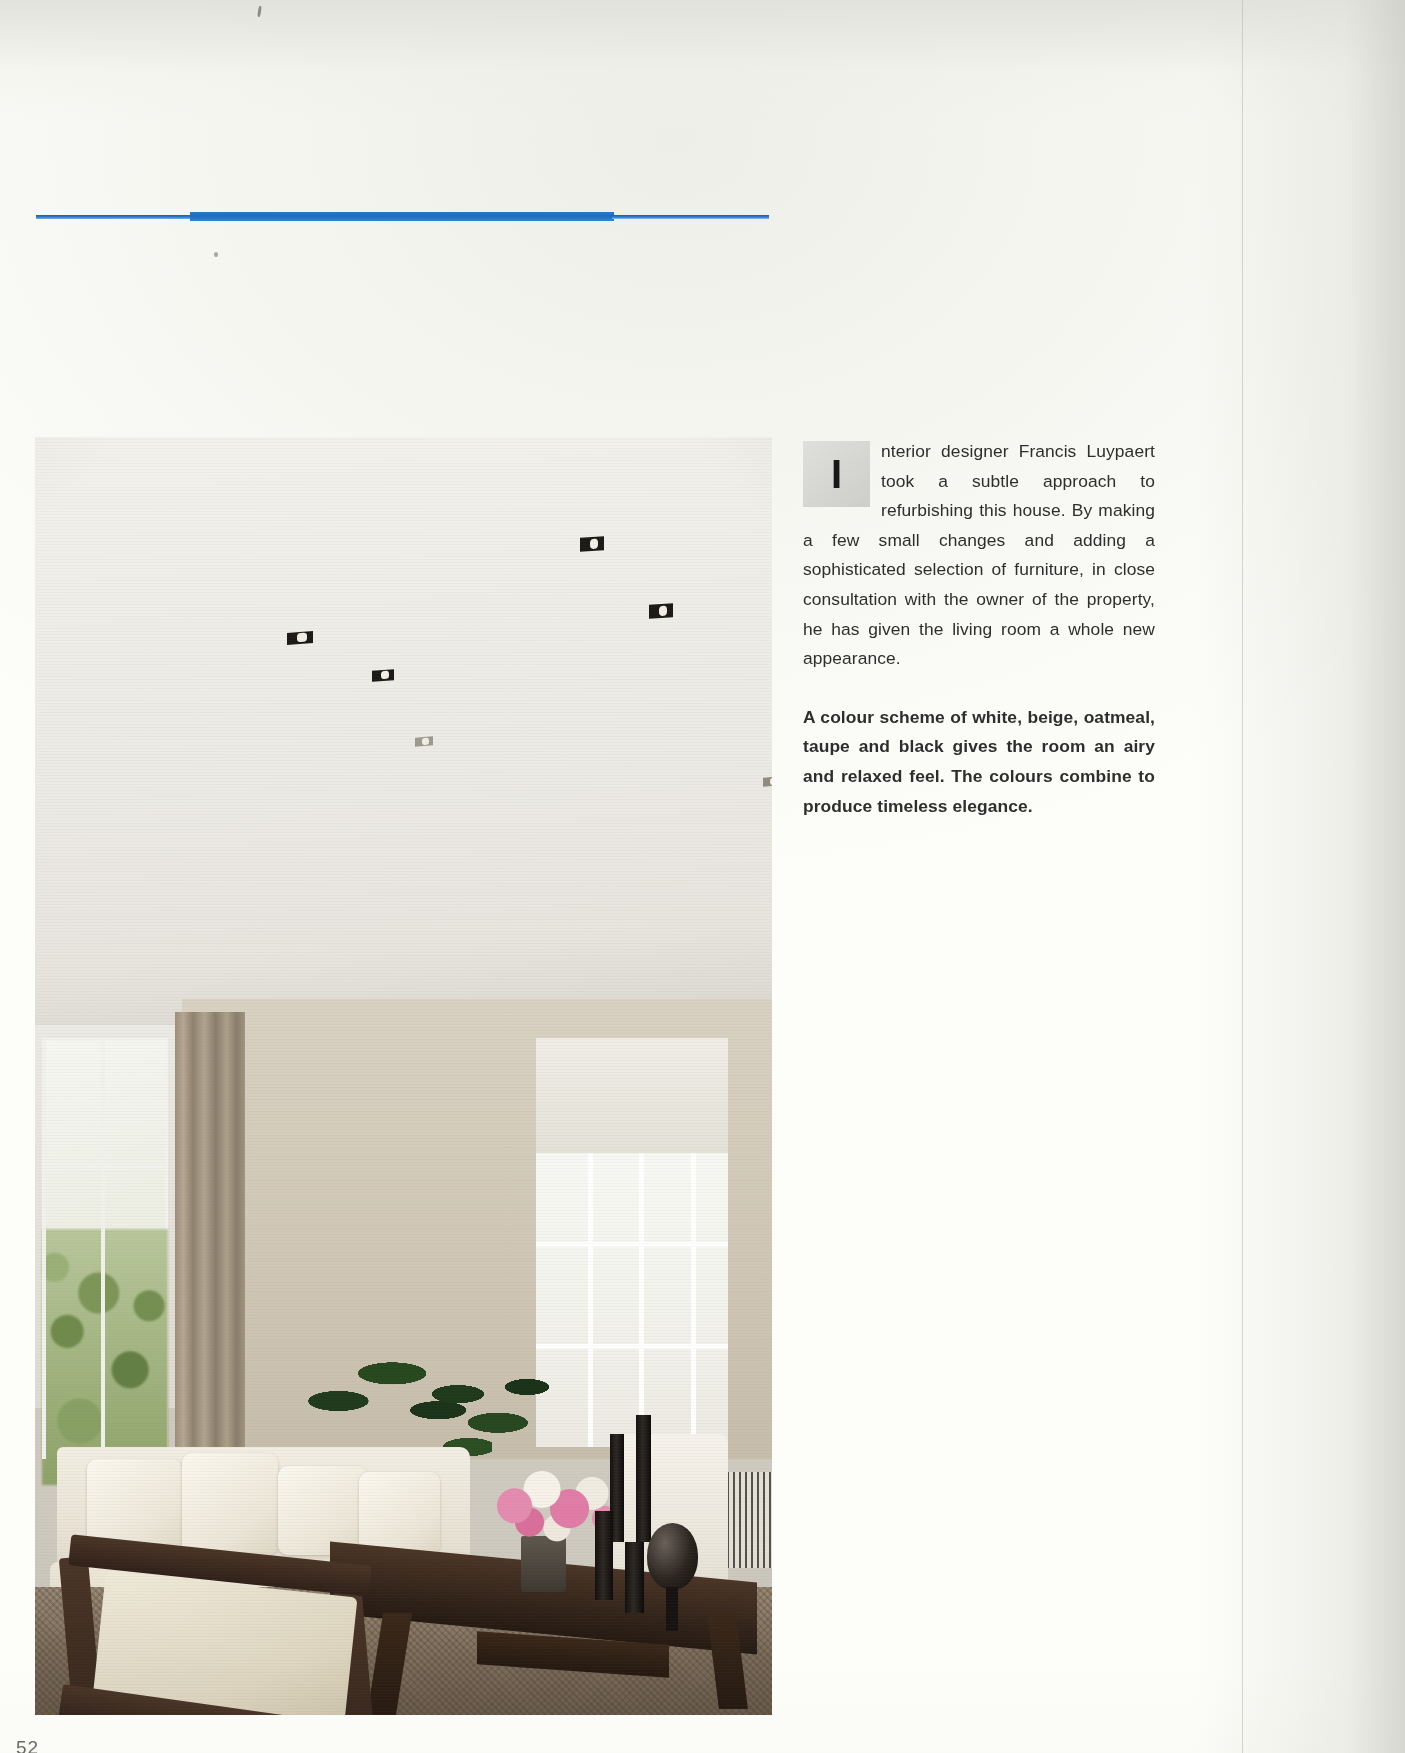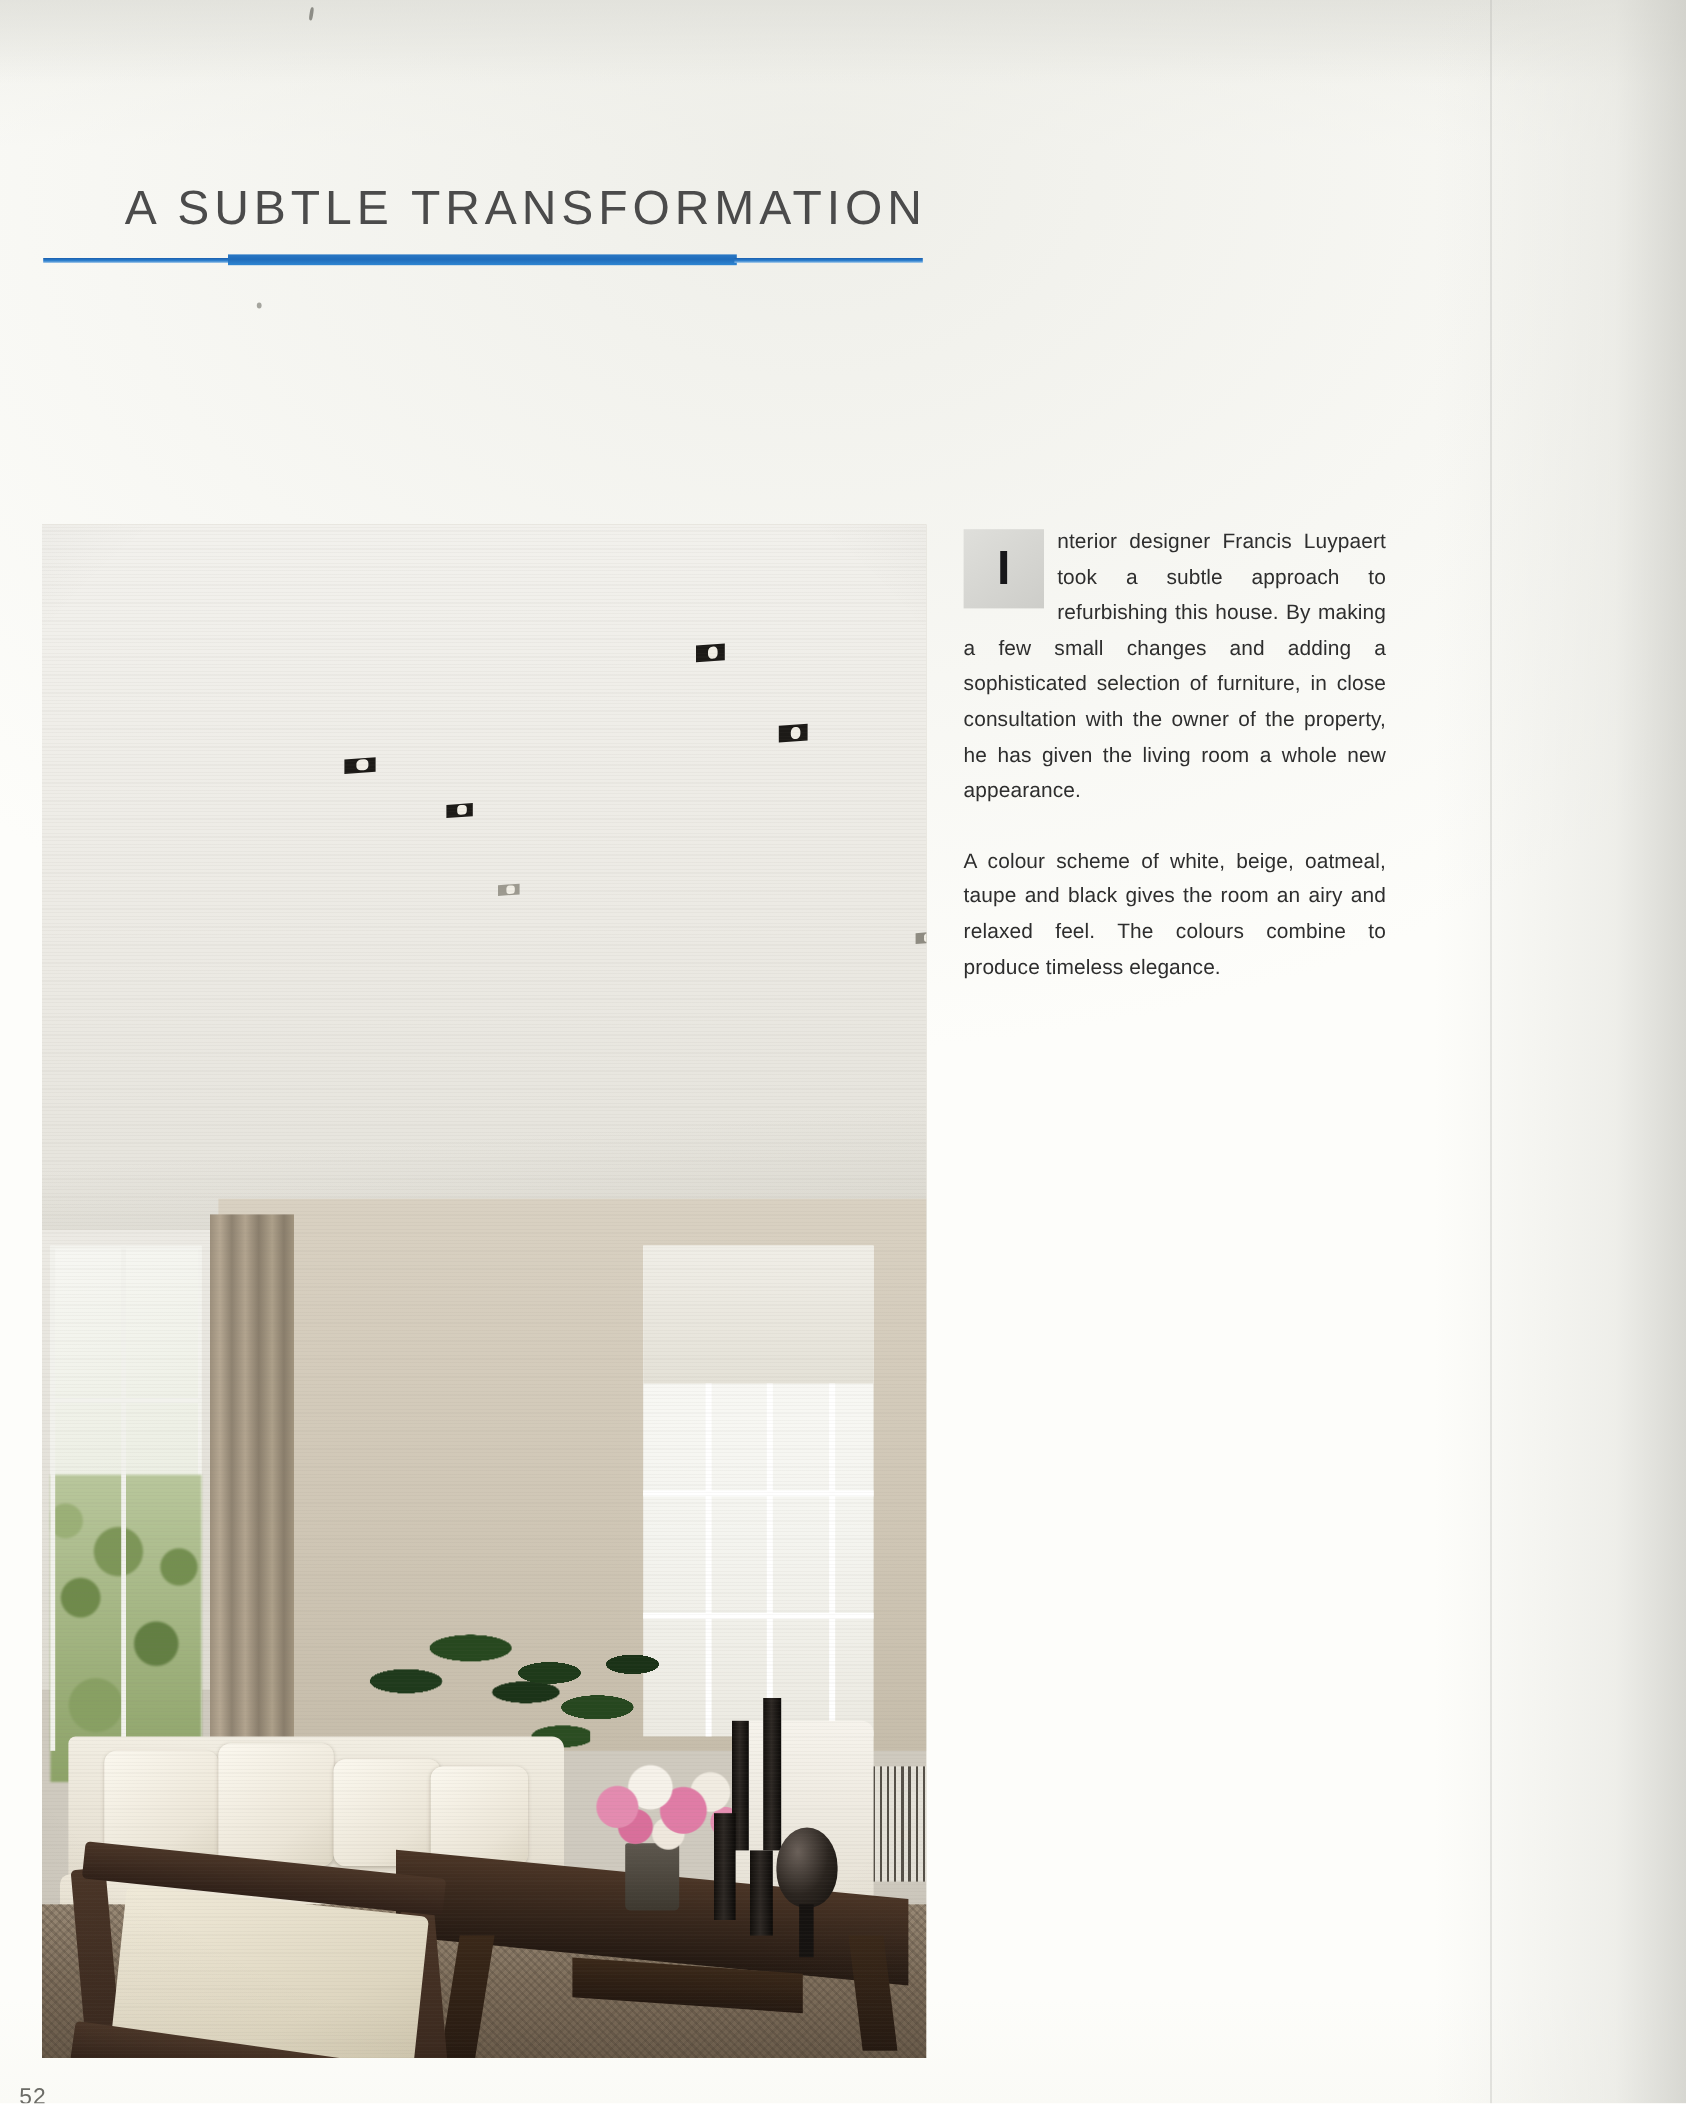--- a/index.html
+++ b/index.html
@@ -385,21 +385,21 @@
     width: 352px;
   }
   .para {
     margin: 0;
     font-size: 17.4px;
     line-height: 29.6px;
     color: #2e2e2e;
     text-align: justify;
     letter-spacing: 0.1px;
   }
-  .para + .para { margin-top: 29px; }
+  .para + .para { margin-top: 29px; font-weight: bold; }
 
   .dropcap-box {
     float: left;
     width: 67px;
     height: 66px;
     margin: 4px 11px 0 0;
     background: linear-gradient(140deg, #dfdfdb 0%, #d5d5d1 55%, #cdcdc9 100%);
     position: relative;
     shape-outside: margin-box;
   }
@@ -430,21 +430,20 @@
 <div class="page">
 
   <div class="paper-tone"></div>
   <div class="edge-shade-top"></div>
   <div class="edge-shade-right"></div>
   <div class="gutter-line"></div>
 
   <div class="speck speck-a"></div>
   <div class="speck speck-b"></div>
 
-  <div class="title">A SUBTLE TRANSFORMATION</div>
 
   <div class="rule-thin-left"></div>
   <div class="rule-thick"></div>
   <div class="rule-thin-right"></div>
 
   <div class="photo">
     <div class="photo-inner">
 
       <div class="ceiling"></div>
       <div class="ceiling-shadow"></div>

